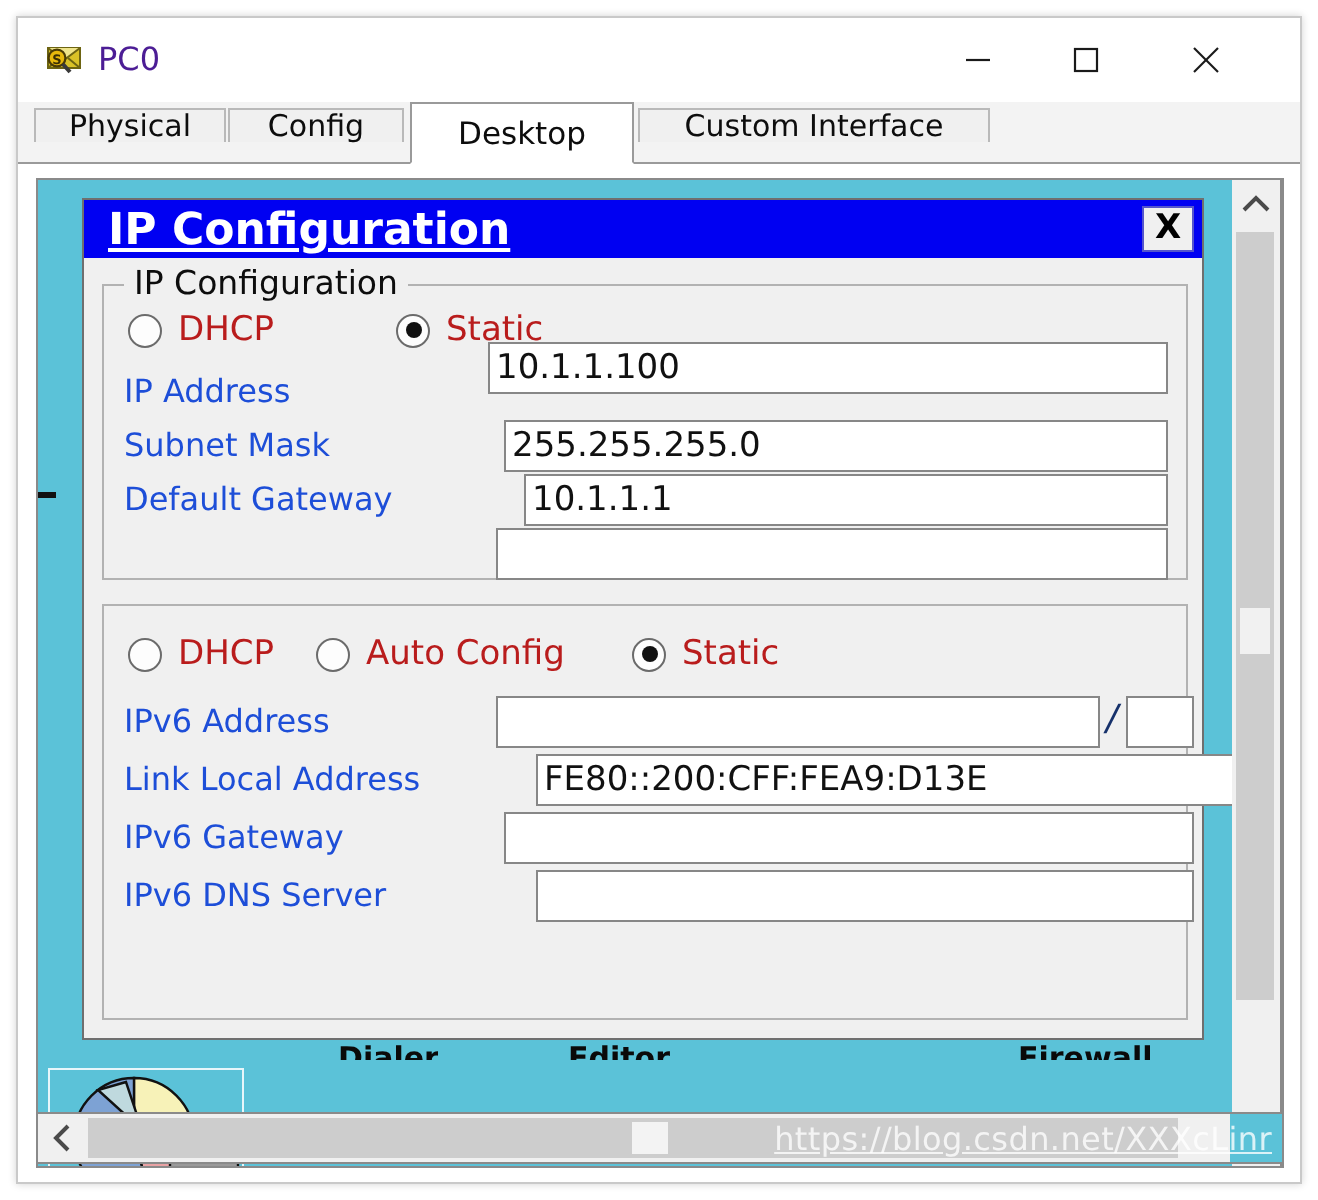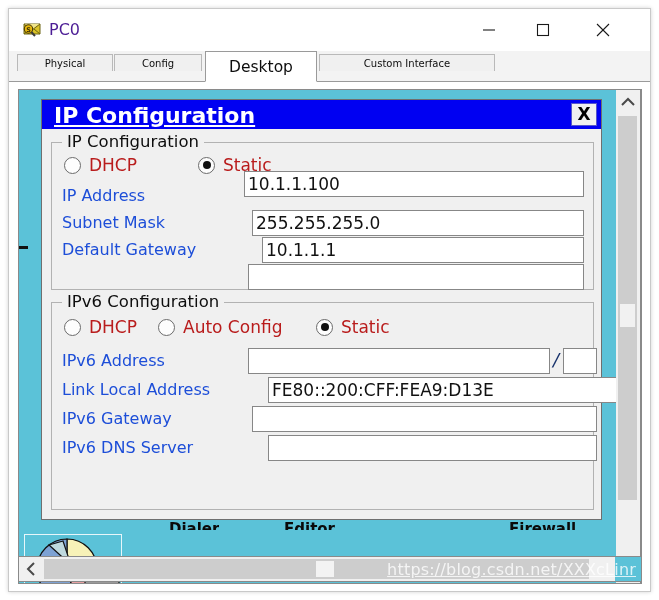--- a/index.html
+++ b/index.html
@@ -58,21 +58,21 @@
     box-sizing: border-box;
   }
   .tab {
     position: absolute; top: 3px;
     height: 17px;
     box-sizing: border-box;
     background: #f0f0f0;
     border: 1px solid #b9b9b9;
     border-bottom: none;
     display: flex; align-items: center; justify-content: center;
-    font-size: 10px; color: #0d0d0d;
+    font-size: 15px; color: #0d0d0d;
     padding: 0 10px;
     white-space: nowrap;
   }
   .tab.active {
     background: #ffffff;
     top: 0px; height: 31px;
     border-color: #9a9a9a;
     border-bottom: 1px solid #ffffff;
     z-index: 3;
     font-size: 15.5px;
@@ -423,21 +423,20 @@
         <span class="field-label" style="left:10px; top:69px;">Subnet Mask</span>
         <div class="field-input" style="left:200px; top:67px; width:332px;">255.255.255.0</div>
 
         <span class="field-label" style="left:10px; top:96px;">Default Gateway</span>
         <div class="field-input" style="left:210px; top:94px; width:322px;">10.1.1.1</div>
 
         <div class="field-input" style="left:196px; top:121px; width:336px;"></div>
       </div>
 
       <div class="groupbox" id="group-ipv6">
-        <span class="groupbox-title">IPv6 Configuration</span>
 
         <div class="radio-item" style="left:12px; top:14px;">
           <span class="radio-dot"></span>
           <span class="radio-label">DHCP</span>
         </div>
         <div class="radio-item" style="left:106px; top:14px;">
           <span class="radio-dot"></span>
           <span class="radio-label">Auto Config</span>
         </div>
         <div class="radio-item" style="left:264px; top:14px;">

